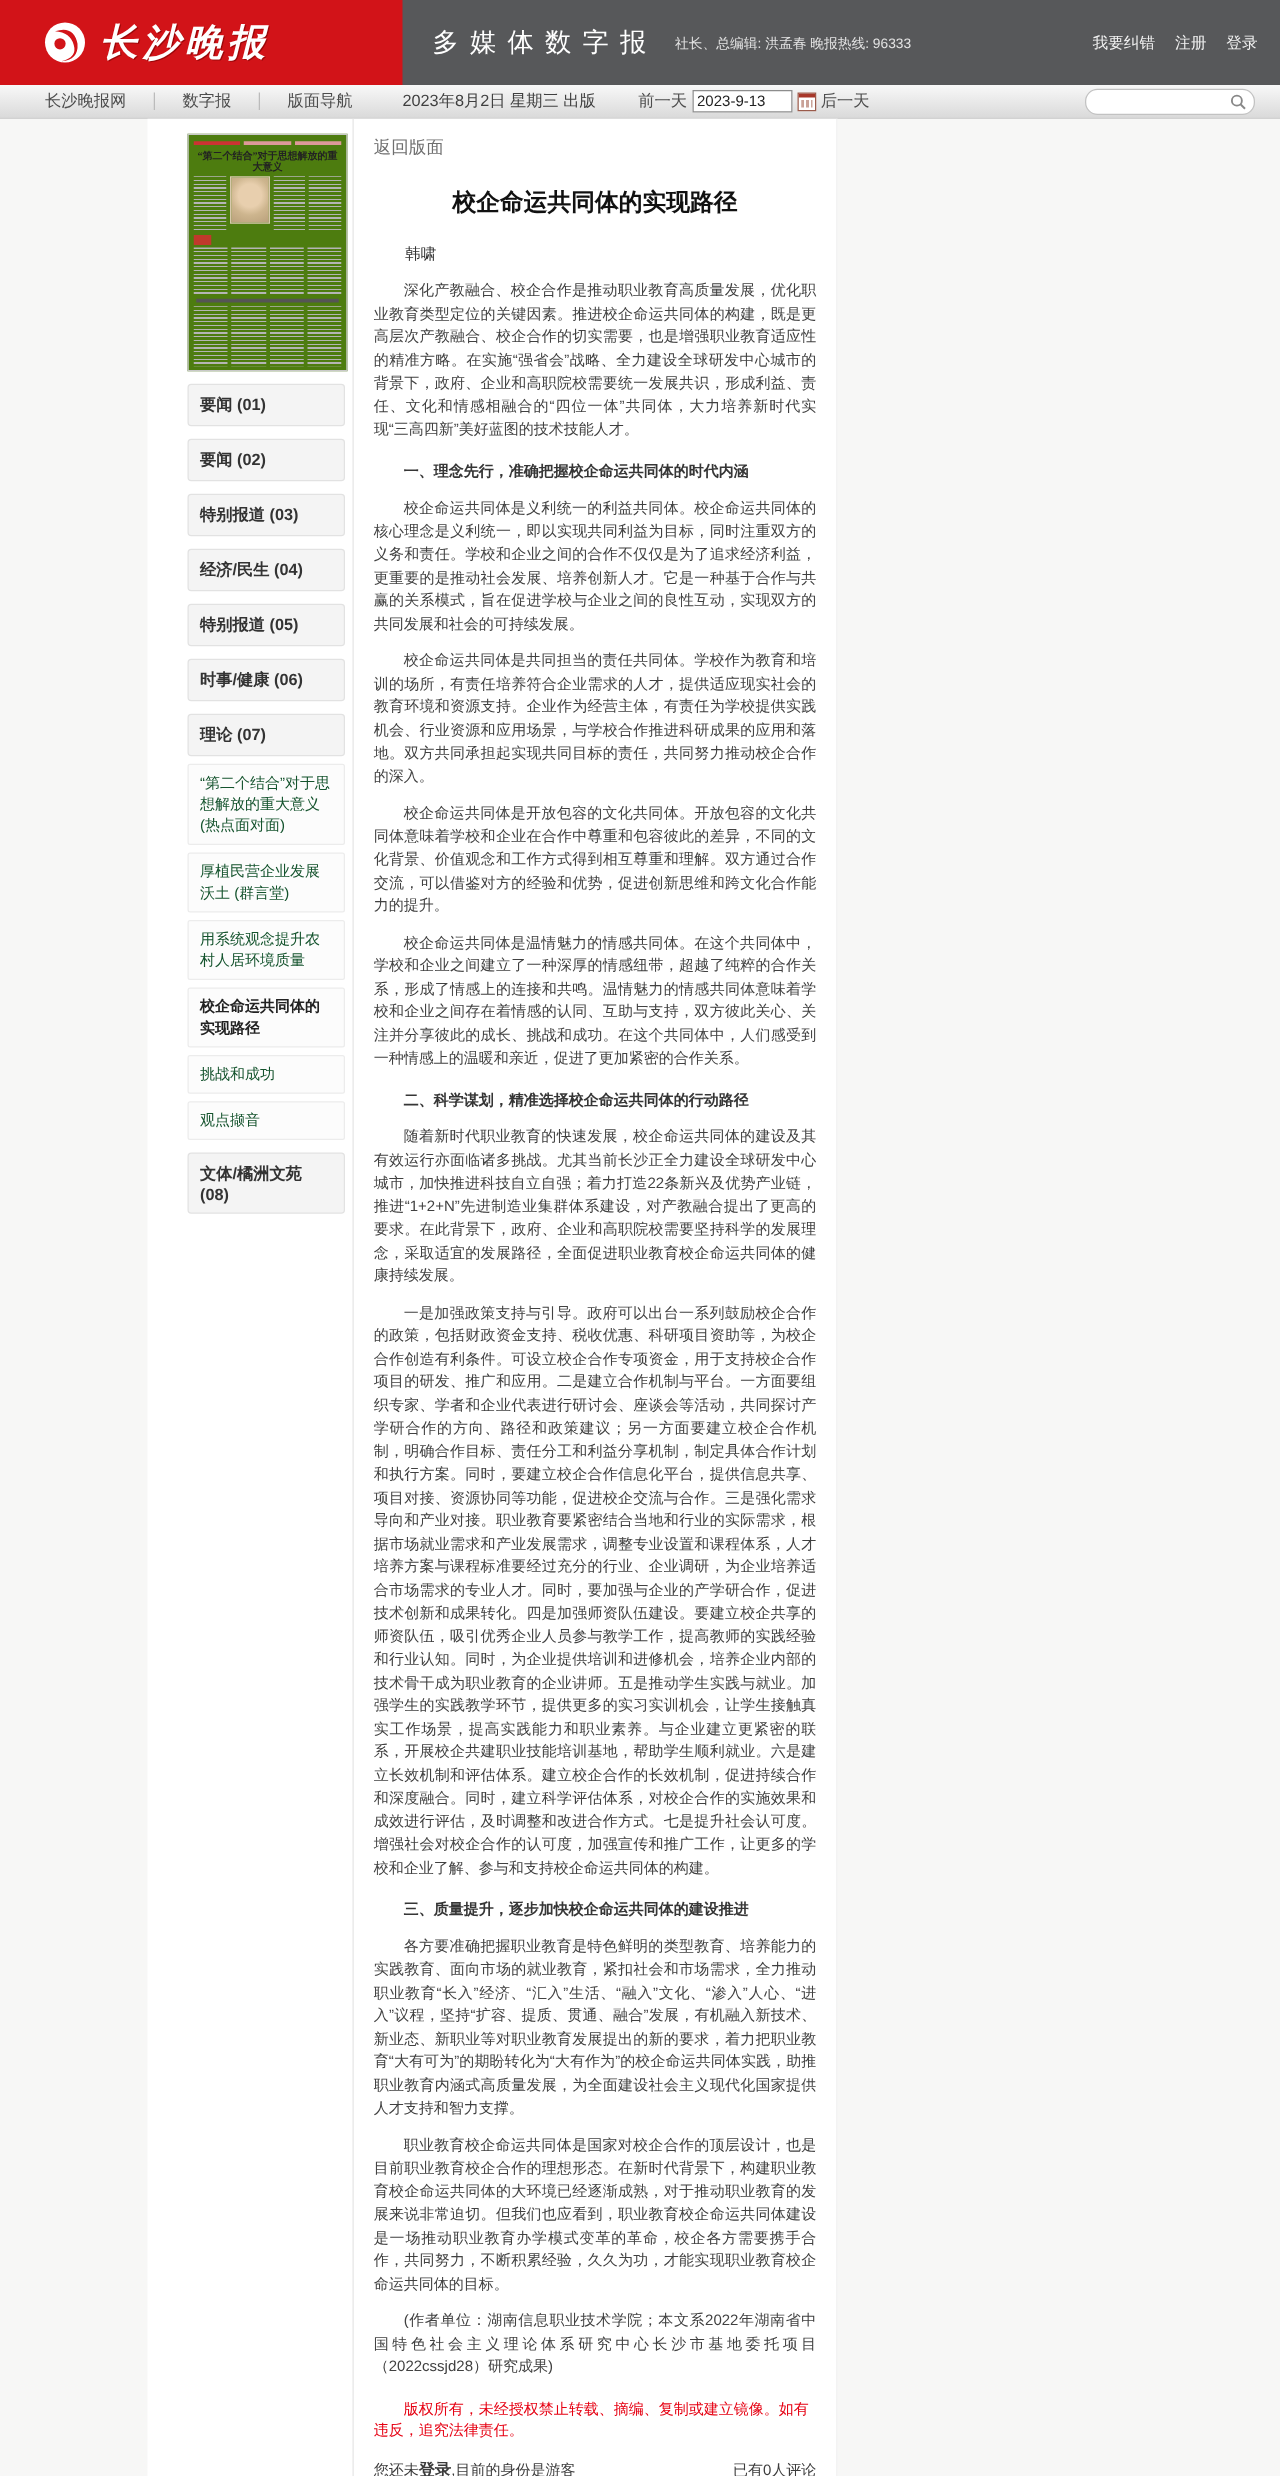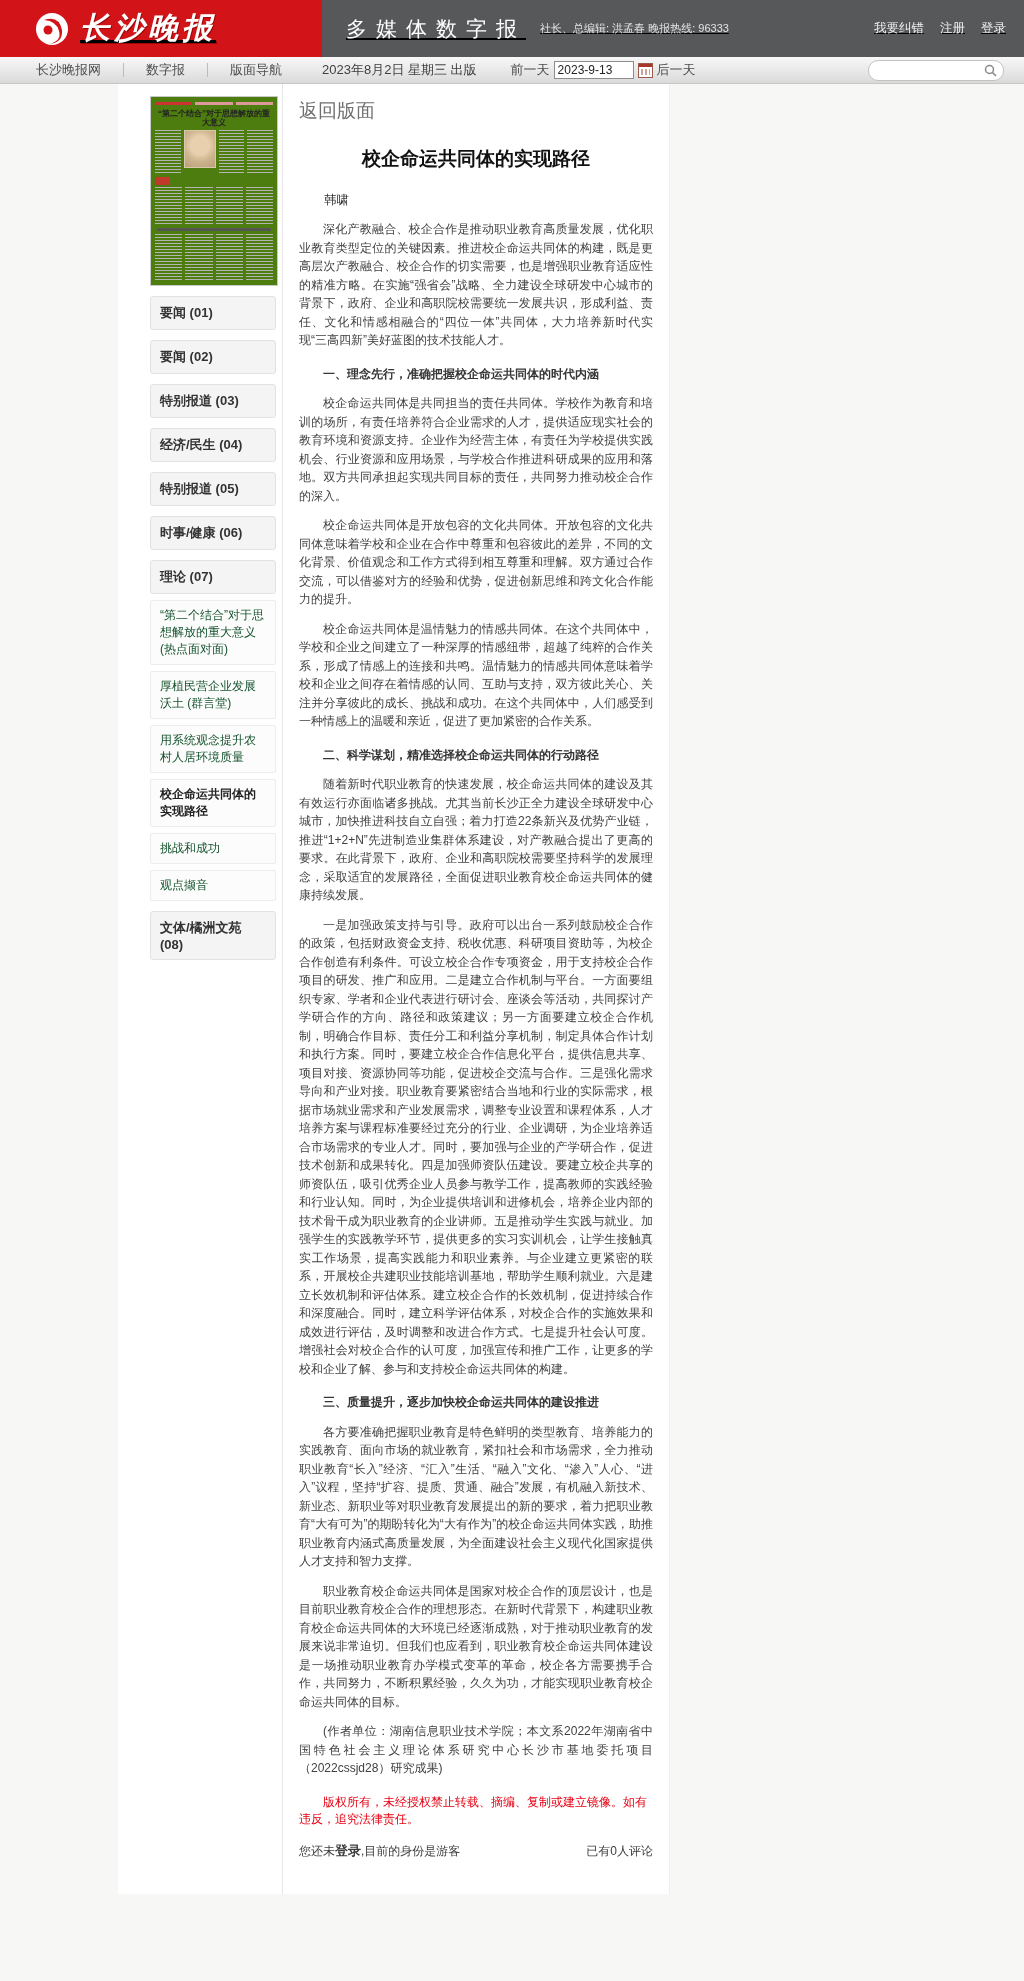--- a/index.html
+++ b/index.html
@@ -1,20 +1,20 @@
 <!DOCTYPE html>
 <html><head>
 <meta charset="utf-8">
 <style>
   html,body{margin:0;padding:0;}
   body{background:#f7f7f6;font-family:"Liberation Sans","DejaVu Sans",sans-serif;width:1024px;}
   .page{width:1024px;position:relative;}
 
   
-  .masthead{height:57px;display:flex;background:#57585a;text-decoration:underline;}
+  .masthead{height:68px;display:flex;background:#57585a;}
   .logo-area{width:322px;background:#d21318;display:flex;align-items:center;padding-left:34px;box-sizing:border-box;cursor:pointer;}
   .emblem{margin-right:10px;display:inline-flex;}
   .logo-script{color:#fff;font-family:"DejaVu Serif","Liberation Serif",serif;font-size:30px;font-weight:bold;font-style:italic;letter-spacing:4px;text-shadow:1px 1px 0 rgba(120,0,0,.6);}
   .mast-right{flex:1;display:flex;align-items:center;padding:0 18px 0 24px;}
   .site-title{color:#fff;font-size:21px;letter-spacing:9px;font-weight:500;white-space:nowrap;}
   .mast-info{color:#e3e3e3;font-size:11px;margin-left:14px;white-space:nowrap;}
   .mast-links{margin-left:auto;display:flex;gap:16px;}
   .mast-link{color:#f2f2f2;font-size:12.5px;cursor:pointer;white-space:nowrap;}
 
   
@@ -44,21 +44,21 @@
   .thumb-row{display:flex;gap:3px;margin-bottom:3px;}
   .tl{flex:1;background:repeating-linear-gradient(to bottom,#b5b5b5 0 1px,transparent 1px 3px);}
   .thumb-photo{width:30px;height:36px;background:radial-gradient(circle at 50% 40%,#e8cfae 0 35%,#cdb58e 60%,#b9a07b);border:1px solid #d8c9ad;}
   .thumb-red{width:14px;height:8px;background:#c0392b;margin:2px 0;}
   .thumb-hbar{height:3px;background:#555;margin:3px 2px;}
   .side-sec{background:#f4f4f4;border:1px solid #e2e2e2;border-radius:3px;padding:7px 9px;font-size:13px;font-weight:bold;color:#333;margin-top:10px;cursor:pointer;}
   .side-sub{background:#fcfcfc;border:1px solid #ececec;border-radius:2px;padding:6px 9px;font-size:12px;line-height:17px;color:#14532d;margin-top:6px;cursor:pointer;}
   .side-sub.active{color:#222;font-weight:bold;}
 
   .article{flex:1;border-left:1px solid #e6e6e6;box-sizing:border-box;padding:14px 16px 34px 16px;min-height:1620px;}
-  .back-link{font-size:19px;color:#6f6f6f;cursor:pointer;display:inline-block;margin-bottom:4px;}
+  .back-link{font-size:14px;color:#6f6f6f;cursor:pointer;display:inline-block;margin-bottom:4px;}
   .art-title{font-size:19px;font-weight:bold;color:#111;text-align:center;margin:18px 0 6px;}
   .art-author{font-size:12.5px;color:#333;margin:20px 0 4px;text-indent:2em;}
   .b-p,.b-h,.b-note{font-size:12px;line-height:18.5px;color:#414141;text-align:justify;text-indent:2em;margin:11px 0 0;}
   .b-h{font-weight:bold;color:#363636;margin-top:15px;}
   .b-note{}
   .copyright-line{font-size:12px;color:#e60012;text-indent:2em;margin-top:16px;}
   .comment-meta{display:flex;justify-content:space-between;align-items:flex-end;margin-top:14px;font-size:12px;color:#3c3c3c;}
   .comment-meta b{font-size:13px;}
 </style>
 </head>
@@ -162,20 +162,21 @@
         </div>
     </aside>
 
     <main class="article">
       <span class="back-link">返回版面</span>
       <h1 class="art-title">校企命运共同体的实现路径</h1>
       <div class="art-author">韩啸</div>
       <div id="art-blocks">
           <p class="b-p">深化产教融合、校企合作是推动职业教育高质量发展，优化职业教育类型定位的关键因素。推进校企命运共同体的构建，既是更高层次产教融合、校企合作的切实需要，也是增强职业教育适应性的精准方略。在实施“强省会”战略、全力建设全球研发中心城市的背景下，政府、企业和高职院校需要统一发展共识，形成利益、责任、文化和情感相融合的“四位一体”共同体，大力培养新时代实现“三高四新”美好蓝图的技术技能人才。</p>
           <p class="b-h">一、理念先行，准确把握校企命运共同体的时代内涵</p>
+          <p class="b-p">校企命运共同体是义利统一的利益共同体。校企命运共同体的核心理念是义利统一，即以实现共同利益为目标，同时注重双方的义务和责任。学校和企业之间的合作不仅仅是为了追求经济利益，更重要的是推动社会发展、培养创新人才。它是一种基于合作与共赢的关系模式，旨在促进学校与企业之间的良性互动，实现双方的共同发展和社会的可持续发展。</p>
           <p class="b-p">校企命运共同体是共同担当的责任共同体。学校作为教育和培训的场所，有责任培养符合企业需求的人才，提供适应现实社会的教育环境和资源支持。企业作为经营主体，有责任为学校提供实践机会、行业资源和应用场景，与学校合作推进科研成果的应用和落地。双方共同承担起实现共同目标的责任，共同努力推动校企合作的深入。</p>
           <p class="b-p">校企命运共同体是开放包容的文化共同体。开放包容的文化共同体意味着学校和企业在合作中尊重和包容彼此的差异，不同的文化背景、价值观念和工作方式得到相互尊重和理解。双方通过合作交流，可以借鉴对方的经验和优势，促进创新思维和跨文化合作能力的提升。</p>
           <p class="b-p">校企命运共同体是温情魅力的情感共同体。在这个共同体中，学校和企业之间建立了一种深厚的情感纽带，超越了纯粹的合作关系，形成了情感上的连接和共鸣。温情魅力的情感共同体意味着学校和企业之间存在着情感的认同、互助与支持，双方彼此关心、关注并分享彼此的成长、挑战和成功。在这个共同体中，人们感受到一种情感上的温暖和亲近，促进了更加紧密的合作关系。</p>
           <p class="b-h">二、科学谋划，精准选择校企命运共同体的行动路径</p>
           <p class="b-p">随着新时代职业教育的快速发展，校企命运共同体的建设及其有效运行亦面临诸多挑战。尤其当前长沙正全力建设全球研发中心城市，加快推进科技自立自强；着力打造22条新兴及优势产业链，推进“1+2+N”先进制造业集群体系建设，对产教融合提出了更高的要求。在此背景下，政府、企业和高职院校需要坚持科学的发展理念，采取适宜的发展路径，全面促进职业教育校企命运共同体的健康持续发展。</p>
           <p class="b-p">一是加强政策支持与引导。政府可以出台一系列鼓励校企合作的政策，包括财政资金支持、税收优惠、科研项目资助等，为校企合作创造有利条件。可设立校企合作专项资金，用于支持校企合作项目的研发、推广和应用。二是建立合作机制与平台。一方面要组织专家、学者和企业代表进行研讨会、座谈会等活动，共同探讨产学研合作的方向、路径和政策建议；另一方面要建立校企合作机制，明确合作目标、责任分工和利益分享机制，制定具体合作计划和执行方案。同时，要建立校企合作信息化平台，提供信息共享、项目对接、资源协同等功能，促进校企交流与合作。三是强化需求导向和产业对接。职业教育要紧密结合当地和行业的实际需求，根据市场就业需求和产业发展需求，调整专业设置和课程体系，人才培养方案与课程标准要经过充分的行业、企业调研，为企业培养适合市场需求的专业人才。同时，要加强与企业的产学研合作，促进技术创新和成果转化。四是加强师资队伍建设。要建立校企共享的师资队伍，吸引优秀企业人员参与教学工作，提高教师的实践经验和行业认知。同时，为企业提供培训和进修机会，培养企业内部的技术骨干成为职业教育的企业讲师。五是推动学生实践与就业。加强学生的实践教学环节，提供更多的实习实训机会，让学生接触真实工作场景，提高实践能力和职业素养。与企业建立更紧密的联系，开展校企共建职业技能培训基地，帮助学生顺利就业。六是建立长效机制和评估体系。建立校企合作的长效机制，促进持续合作和深度融合。同时，建立科学评估体系，对校企合作的实施效果和成效进行评估，及时调整和改进合作方式。七是提升社会认可度。增强社会对校企合作的认可度，加强宣传和推广工作，让更多的学校和企业了解、参与和支持校企命运共同体的构建。</p>
           <p class="b-h">三、质量提升，逐步加快校企命运共同体的建设推进</p>
           <p class="b-p">各方要准确把握职业教育是特色鲜明的类型教育、培养能力的实践教育、面向市场的就业教育，紧扣社会和市场需求，全力推动职业教育“长入”经济、“汇入”生活、“融入”文化、“渗入”人心、“进入”议程，坚持“扩容、提质、贯通、融合”发展，有机融入新技术、新业态、新职业等对职业教育发展提出的新的要求，着力把职业教育“大有可为”的期盼转化为“大有作为”的校企命运共同体实践，助推职业教育内涵式高质量发展，为全面建设社会主义现代化国家提供人才支持和智力支撑。</p>
           <p class="b-p">职业教育校企命运共同体是国家对校企合作的顶层设计，也是目前职业教育校企合作的理想形态。在新时代背景下，构建职业教育校企命运共同体的大环境已经逐渐成熟，对于推动职业教育的发展来说非常迫切。但我们也应看到，职业教育校企命运共同体建设是一场推动职业教育办学模式变革的革命，校企各方需要携手合作，共同努力，不断积累经验，久久为功，才能实现职业教育校企命运共同体的目标。</p>
           <p class="b-note">(作者单位：湖南信息职业技术学院；本文系2022年湖南省中国特色社会主义理论体系研究中心长沙市基地委托项目（2022cssjd28）研究成果)</p>

